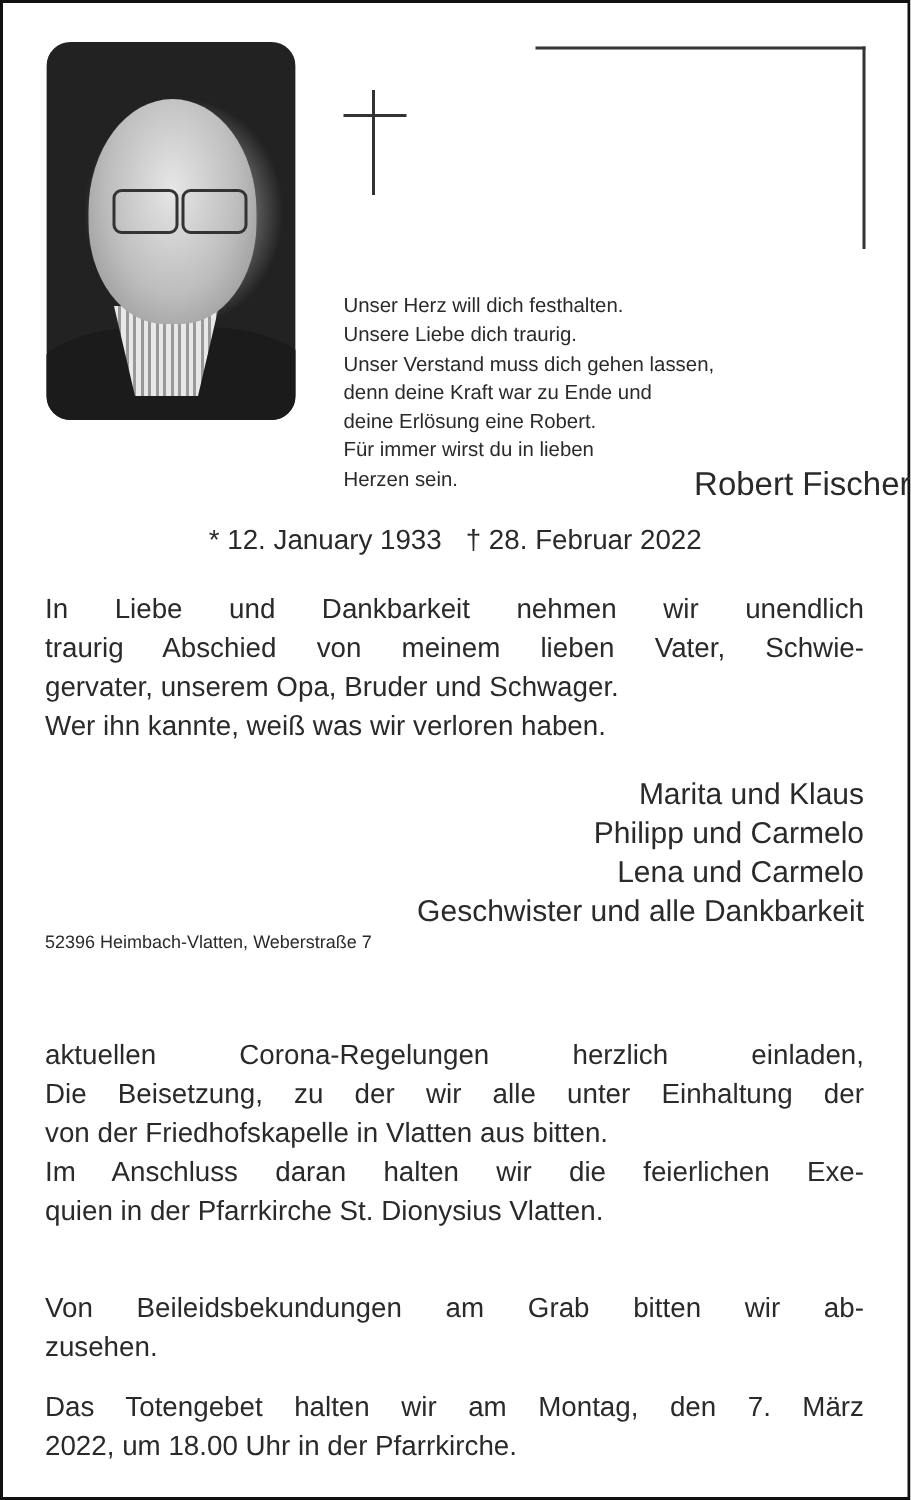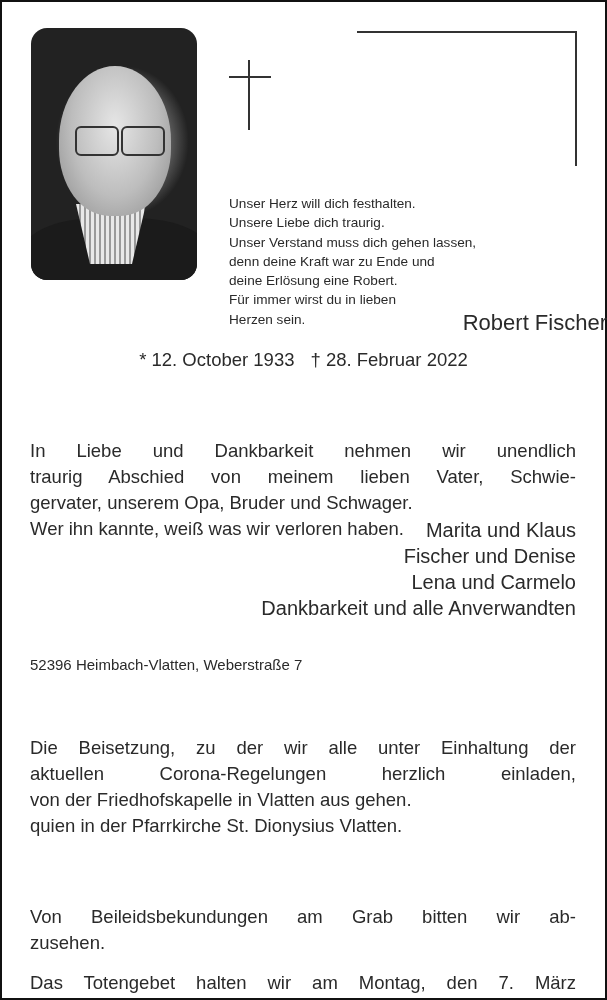--- a/index.html
+++ b/index.html
@@ -17,25 +17,25 @@
   .photo .collar { position:absolute; left:45px; top:176px; width:70px; height:60px; background:repeating-linear-gradient(90deg,#e8e8e8 0 3px,#999 3px 5px); clip-path:polygon(0 0,100% 0,80% 100%,20% 100%); }
   .bracket-top { position:absolute; left:357px; top:31px; width:220px; height:2px; background:#333; }
   .bracket-right { position:absolute; left:575px; top:31px; width:2px; height:135px; background:#333; }
   .cross-v { position:absolute; left:248px; top:60px; width:2px; height:70px; background:#333; }
   .cross-h { position:absolute; left:229px; top:76px; width:42px; height:2px; background:#333; }
   .poem { position:absolute; left:229px; top:150px; font-size:13.6px; line-height:19.3px; color:#2a2a2a;margin-top:44px; }
   .poem div { white-space:nowrap; }
   .name { position:absolute; left:0; width:607px; top:310px; text-align:right; font-size:22px; color:#2a2a2a; }
   .dates { position:absolute; left:0; width:607px; top:349px; text-align:center; font-size:18.5px; }
   .dates span + span { margin-left:16px; }
-  .para { position:absolute; left:30px; width:546px; font-size:18.5px; line-height:26px; text-align:justify;margin-top:45px; }
+  .para { position:absolute; left:30px; width:546px; font-size:18.5px; line-height:26px; text-align:justify; }
   .para div { text-align-last:justify; }
   .para div.last { text-align-last:left; }
   .right { position:absolute; left:30px; width:546px; top:517px; text-align:right; font-size:20px; line-height:26px; }
-  .addr { position:absolute; left:30px; top:652px; font-size:15px; line-height:26px; }
+  .addr { position:absolute; left:30px; top:615px; font-size:12px; line-height:26px; }
 </style>
 </head>
 <body>
 
 <div class="frame"></div>
 
 <div class="photo" title="Portrait of Robert Fischer">
   <div class="body"></div>
   <div class="collar"></div>
   <div class="head"></div>
@@ -58,43 +58,44 @@
   <div>Unsere Liebe dich traurig.</div>
   <div>Unser Verstand muss dich gehen lassen,</div>
   <div>denn deine Kraft war zu Ende und</div>
   <div>deine Erlösung eine Robert.</div>
   <div>Für immer wirst du in lieben</div>
   <div>Herzen sein.</div>
 </div>
 
 <div class="name">Robert Fischer</div>
 <div class="dates">
-  <span>* 12. October 1933</span><span>† 28. Februar 2022</span>
+  <span>* 12. January 1933</span><span>† 28. Februar 2022</span>
 </div>
 
 <div class="para" style="top:393px">
   <div>In Liebe und Dankbarkeit nehmen wir unendlich</div>
   <div>traurig Abschied von meinem lieben Vater, Schwie-</div>
   <div class="last">gervater, unserem Opa, Bruder und Schwager.</div>
   <div class="last">Wer ihn kannte, weiß was wir verloren haben.</div>
 </div>
 
 <div class="right">
   <div>Marita und Klaus</div>
-  <div>Fischer und Denise</div>
+  <div>Philipp und Carmelo</div>
   <div>Lena und Carmelo</div>
-  <div>Dankbarkeit und alle Anverwandten</div>
+  <div>Geschwister und alle Dankbarkeit</div>
 </div>
 
 <div class="addr">52396 Heimbach-Vlatten, Weberstraße 7</div>
 
 <div class="para" style="top:690px">
+  <div>aktuellen Corona-Regelungen herzlich einladen,</div>
   <div>Die Beisetzung, zu der wir alle unter Einhaltung der</div>
-  <div>aktuellen Corona-Regelungen herzlich einladen,</div>
-  <div class="last">von der Friedhofskapelle in Vlatten aus gehen.</div>
+  <div class="last">von der Friedhofskapelle in Vlatten aus bitten.</div>
+  <div>Im Anschluss daran halten wir die feierlichen Exe-</div>
   <div class="last">quien in der Pfarrkirche St. Dionysius Vlatten.</div>
 </div>
 
 <div class="para" style="top:859px">
   <div>Von Beileidsbekundungen am Grab bitten wir ab-</div>
   <div class="last">zusehen.</div>
 </div>
 
 <div class="para" style="top:925px">
   <div>Das Totengebet halten wir am Montag, den 7. März</div>

